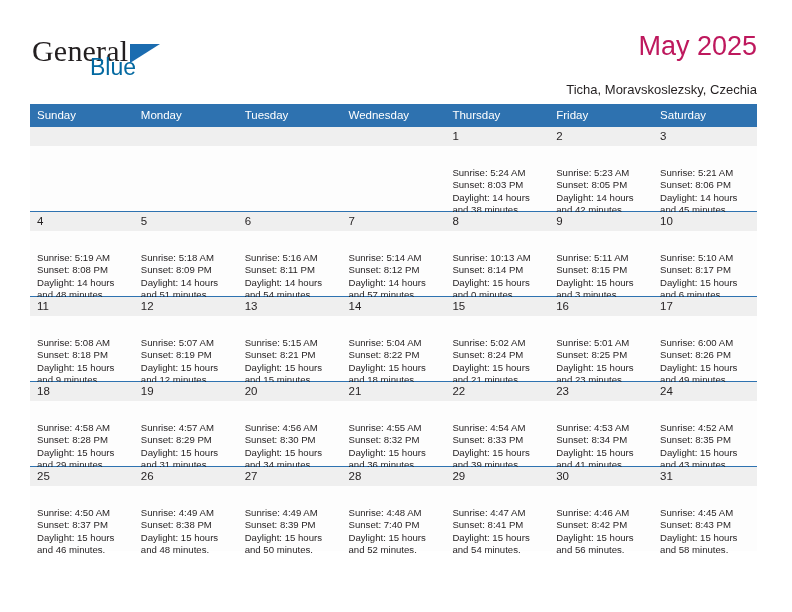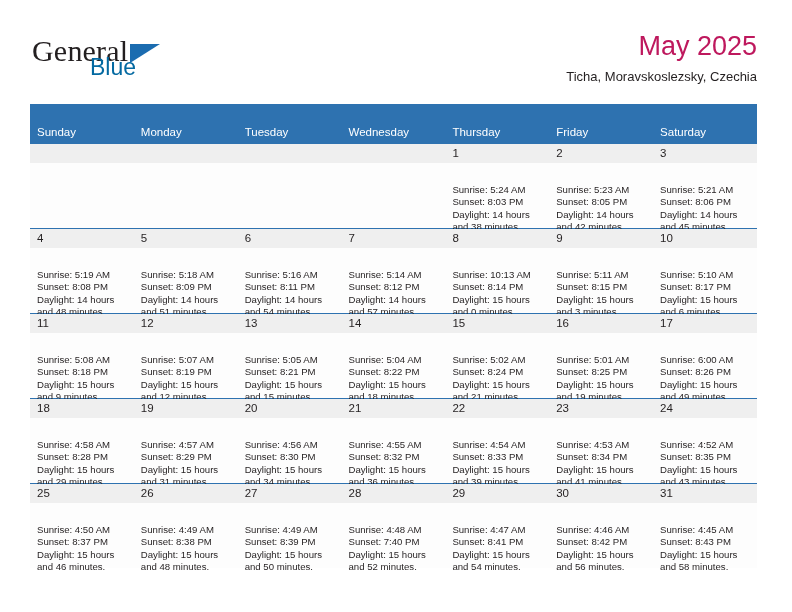--- a/index.html
+++ b/index.html
@@ -70,21 +70,21 @@
     top: 30px;
     text-align: right;
   }
   .month-title {
     font-size: 27px;
     color: #be185d;
     line-height: 32px;
     white-space: nowrap;
   }
   .location {
-    margin-top: 7px;
+    margin-top: 20px;
     font-size: 13px;
     color: #231f20;
     line-height: 16px;
     white-space: nowrap;
   }
 
   
   .calendar {
     position: absolute;
     left: 30px;
@@ -92,21 +92,21 @@
     width: 727px;
     border-collapse: collapse;
     table-layout: fixed;
   }
   .calendar th {
     background: #2e72b0;
     color: #ffffff;
     font-size: 11.5px;
     font-weight: normal;
     text-align: left;
-    padding: 22px 0 5px 7px;
+    padding: 5px 0 5px 7px;
     height: 11px;
     line-height: 13px;
   }
   .calendar td {
     vertical-align: top;
     padding: 0;
     width: 103.85px;
     background: #fdfdfd;
     border-top: 1.4px solid #2e72b0;
   }
@@ -325,21 +325,21 @@
                 <div>Sunset: 8:19 PM</div>
                 <div>Daylight: 15 hours</div>
                 <div>and 12 minutes.</div>
               </div>
             </div>
           </td>
           <td>
             <div class="cell">
               <div class="daynum-band">13</div>
               <div class="info">
-                <div>Sunrise: 5:05 AM</div>
+                <div>Sunrise: 5:15 AM</div>
                 <div>Sunset: 8:21 PM</div>
                 <div>Daylight: 15 hours</div>
                 <div>and 15 minutes.</div>
               </div>
             </div>
           </td>
           <td>
             <div class="cell">
               <div class="daynum-band">14</div>
               <div class="info">
@@ -361,21 +361,21 @@
               </div>
             </div>
           </td>
           <td>
             <div class="cell">
               <div class="daynum-band">16</div>
               <div class="info">
                 <div>Sunrise: 5:01 AM</div>
                 <div>Sunset: 8:25 PM</div>
                 <div>Daylight: 15 hours</div>
-                <div>and 19 minutes.</div>
+                <div>and 23 minutes.</div>
               </div>
             </div>
           </td>
           <td>
             <div class="cell">
               <div class="daynum-band">17</div>
               <div class="info">
                 <div>Sunrise: 6:00 AM</div>
                 <div>Sunset: 8:26 PM</div>
                 <div>Daylight: 15 hours</div>

